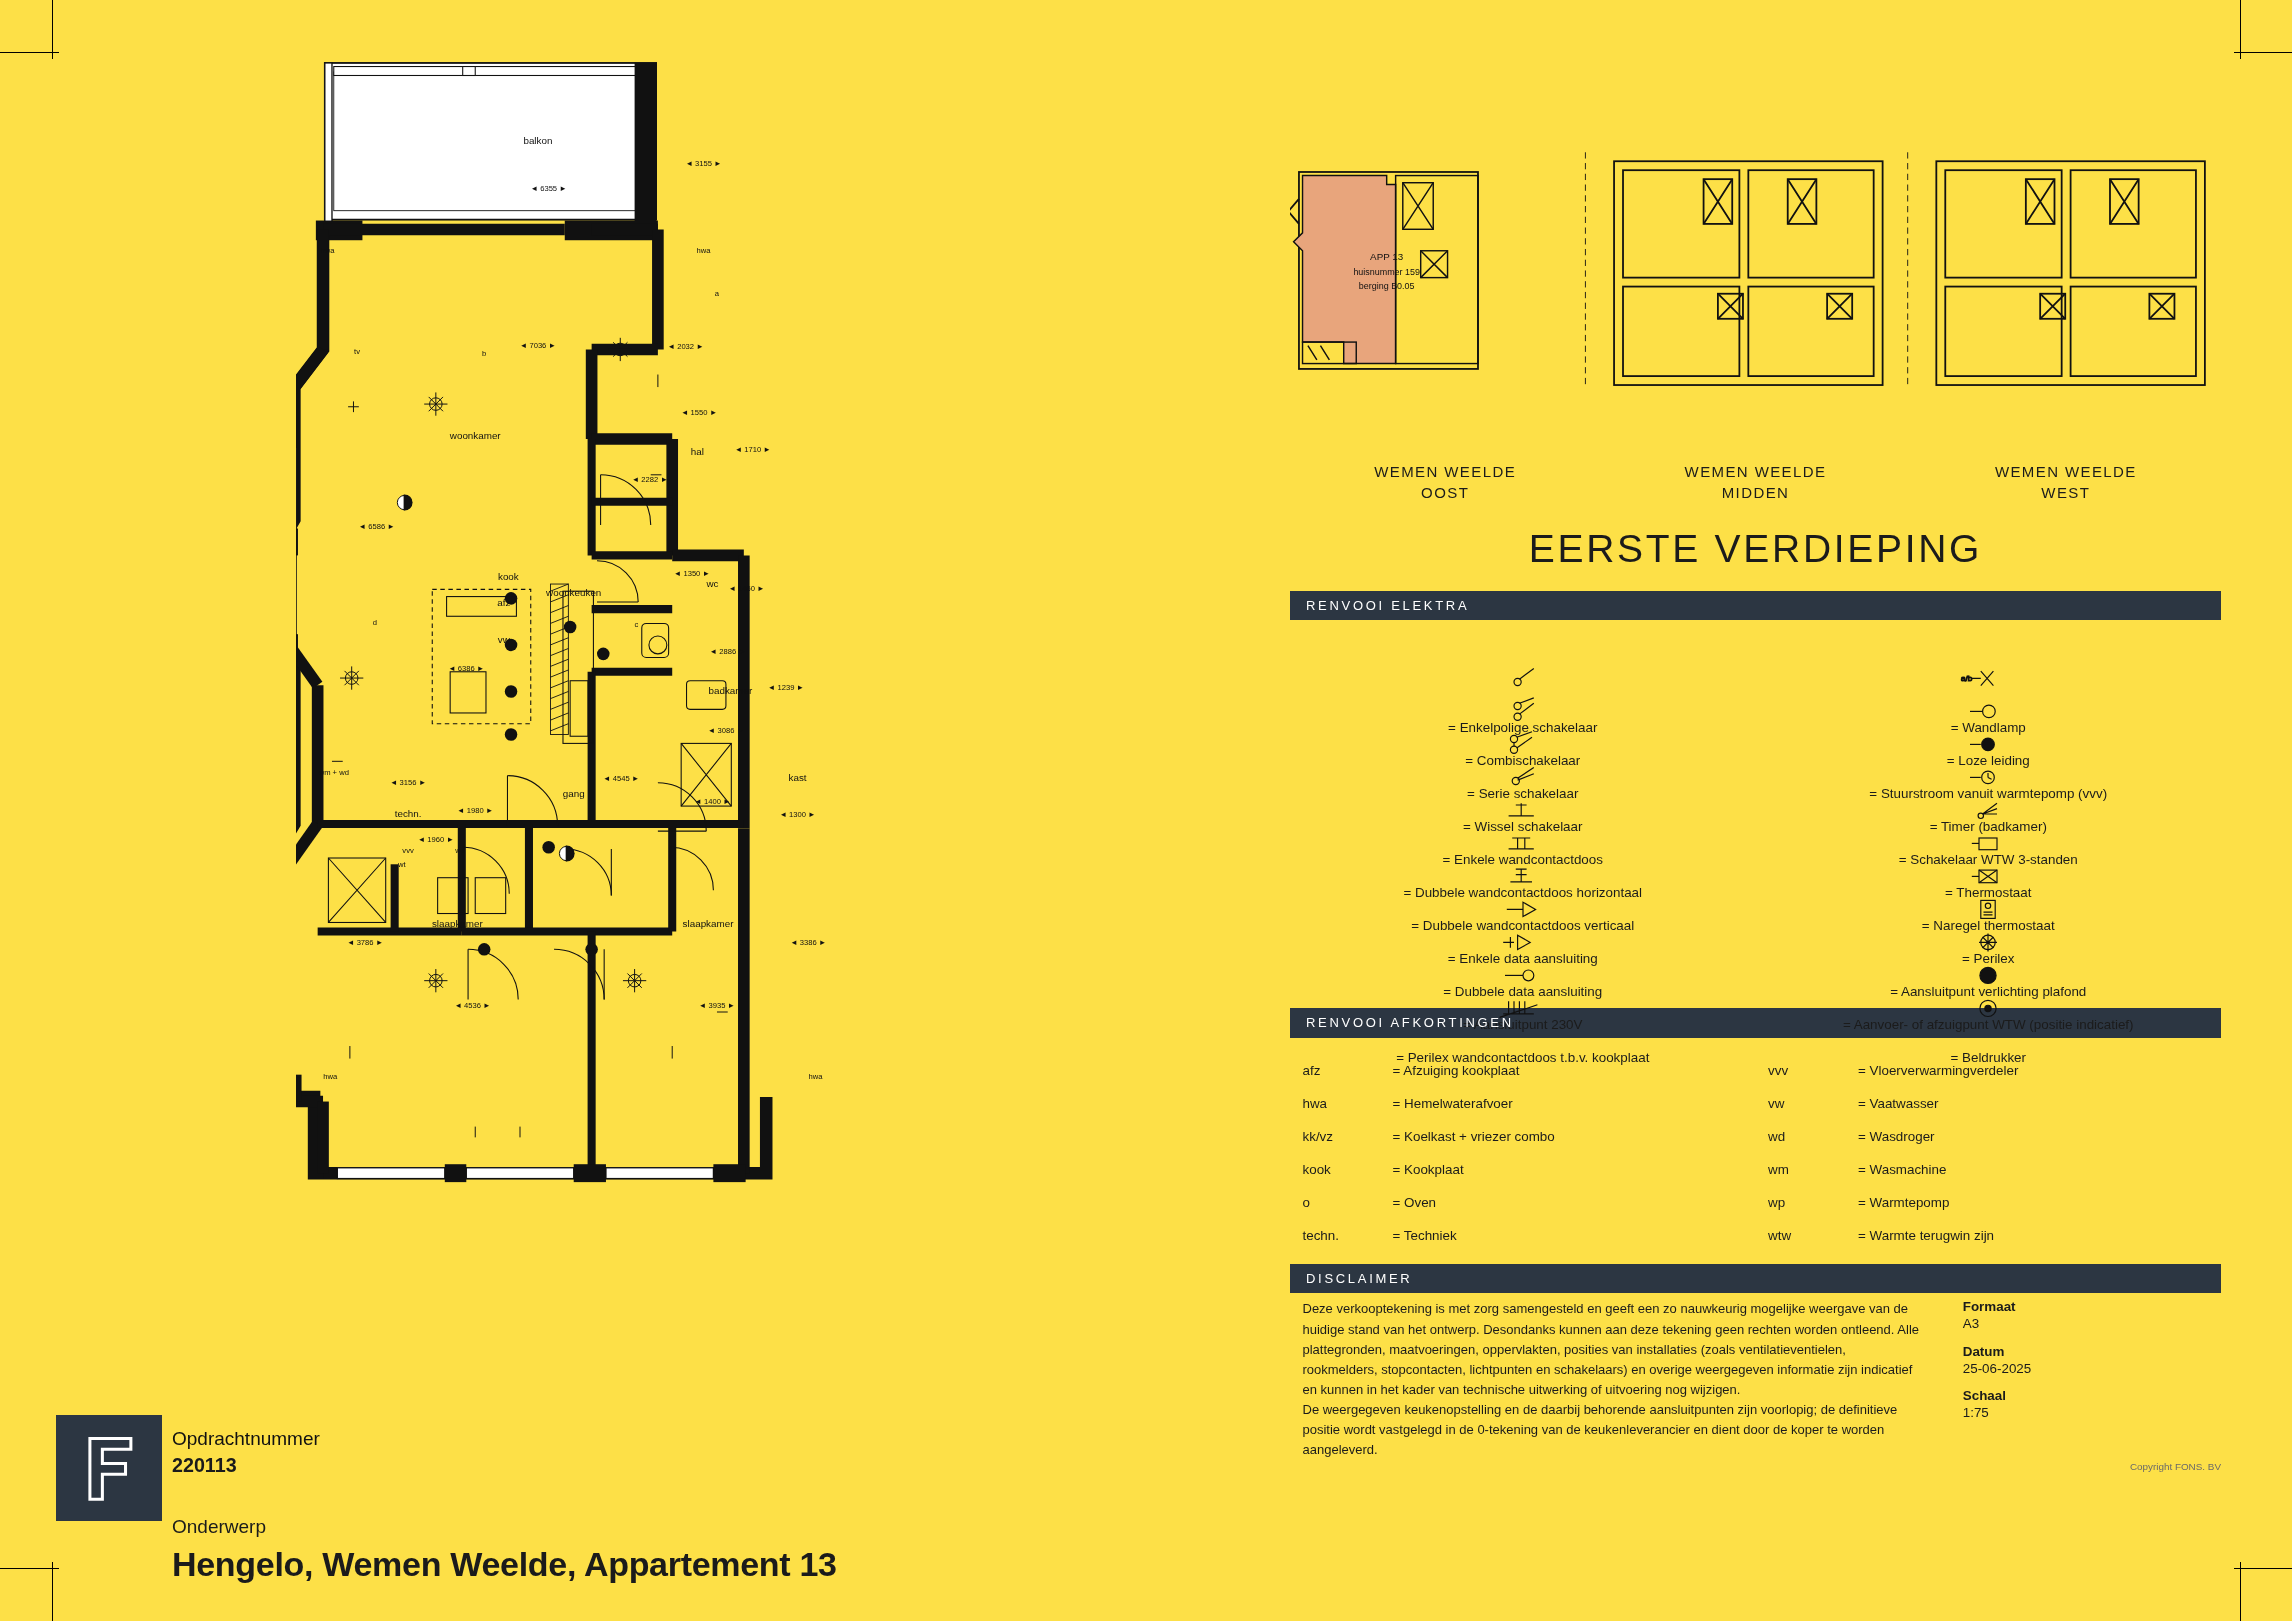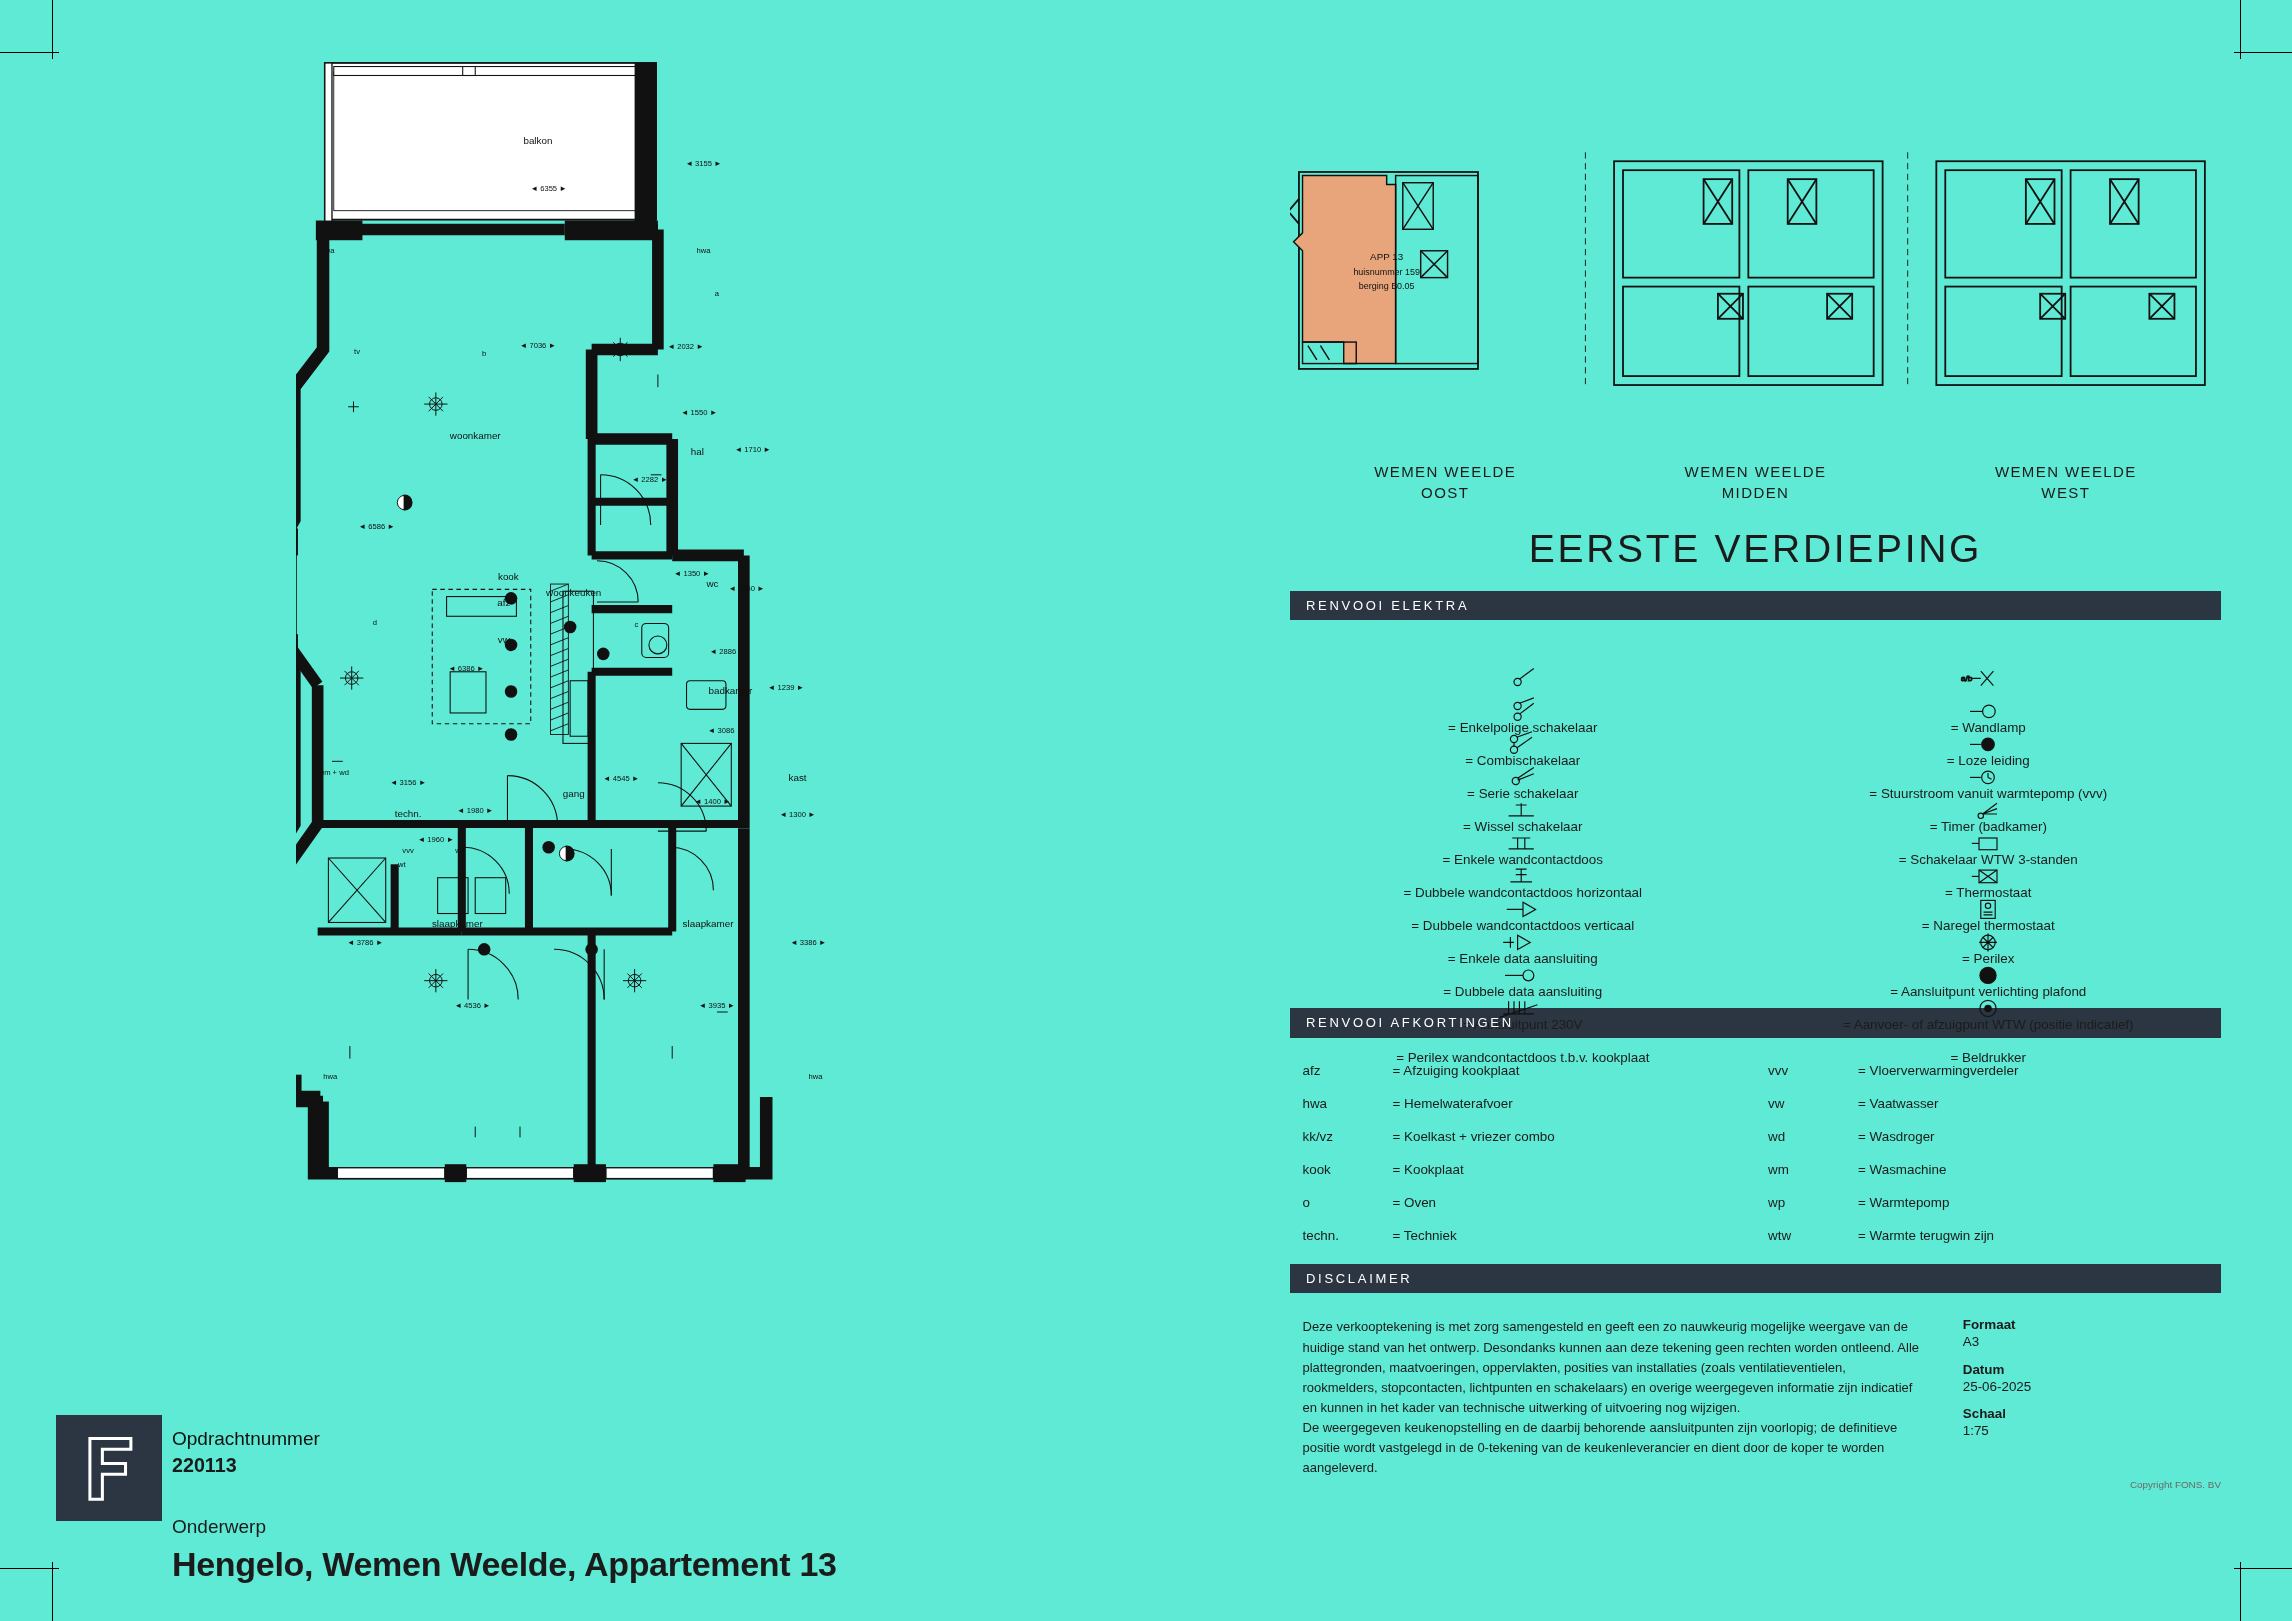--- a/index.html
+++ b/index.html
@@ -1,20 +1,20 @@
 <!DOCTYPE html>
 <html style="font-size:14.3px"><head>
 <meta charset="utf-8">
 <style>
   html, body { margin:0; padding:0; background:#ffffff; }
   body { font-family:"Liberation Sans", sans-serif; color:#1b1b1b; }
   #page {
     position:relative;
     width:2293px; height:1621px;
-    background:#5eead4;
+    background:#fde047;
     overflow:hidden;
   }
   
   .crop { position:absolute; background:#000; }
   .crop.v { width:0.9px; height:59px; }
   .crop.h { height:0.9px; width:59px; }
 
   
   #plan { position:absolute; left:296px; top:54px; width:833px; height:1343px; }
   #plan svg { display:block; }
@@ -43,21 +43,21 @@
   .legend-sym { width:86px; flex:0 0 86px; display:flex; align-items:center; justify-content:center; }
   .legend-txt { font-size:13.4px; white-space:nowrap; }
 
   .abbr-wrap { padding:16px 0 7.2px 0; }
   .abbr-cols { display:flex; }
   .abbr-col { width:50%; }
   .abbr-row { display:flex; align-items:center; height:33px; font-size:13.4px; }
   .abbr-key { width:90px; flex:0 0 90px; padding-left:12.5px; }
   .abbr-val { }
 
-  .disc-wrap { display:flex; padding:24px 0 0 0;justify-content:center; }
+  .disc-wrap { display:flex; padding:6px 0 0 0;justify-content:center; }
   .disc-text { width:645px; font-size:13px; line-height:1.55; padding-left:12.5px; }
   .disc-meta { width:269px; padding-left:41px; font-size:13.4px; }
   .disc-meta .m-label { font-weight:bold; margin-top:12.5px; }
   .disc-meta .m-label:first-child { margin-top:0; }
   .disc-meta .m-val { margin-top:1.8px; }
   .copyright { margin-top:41px; font-size:9.9px; color:#6a6a6a; text-align:right; }
 
   
   #titleblock { position:absolute; left:56px; top:1415px; width:1039px; }
   #logo {

